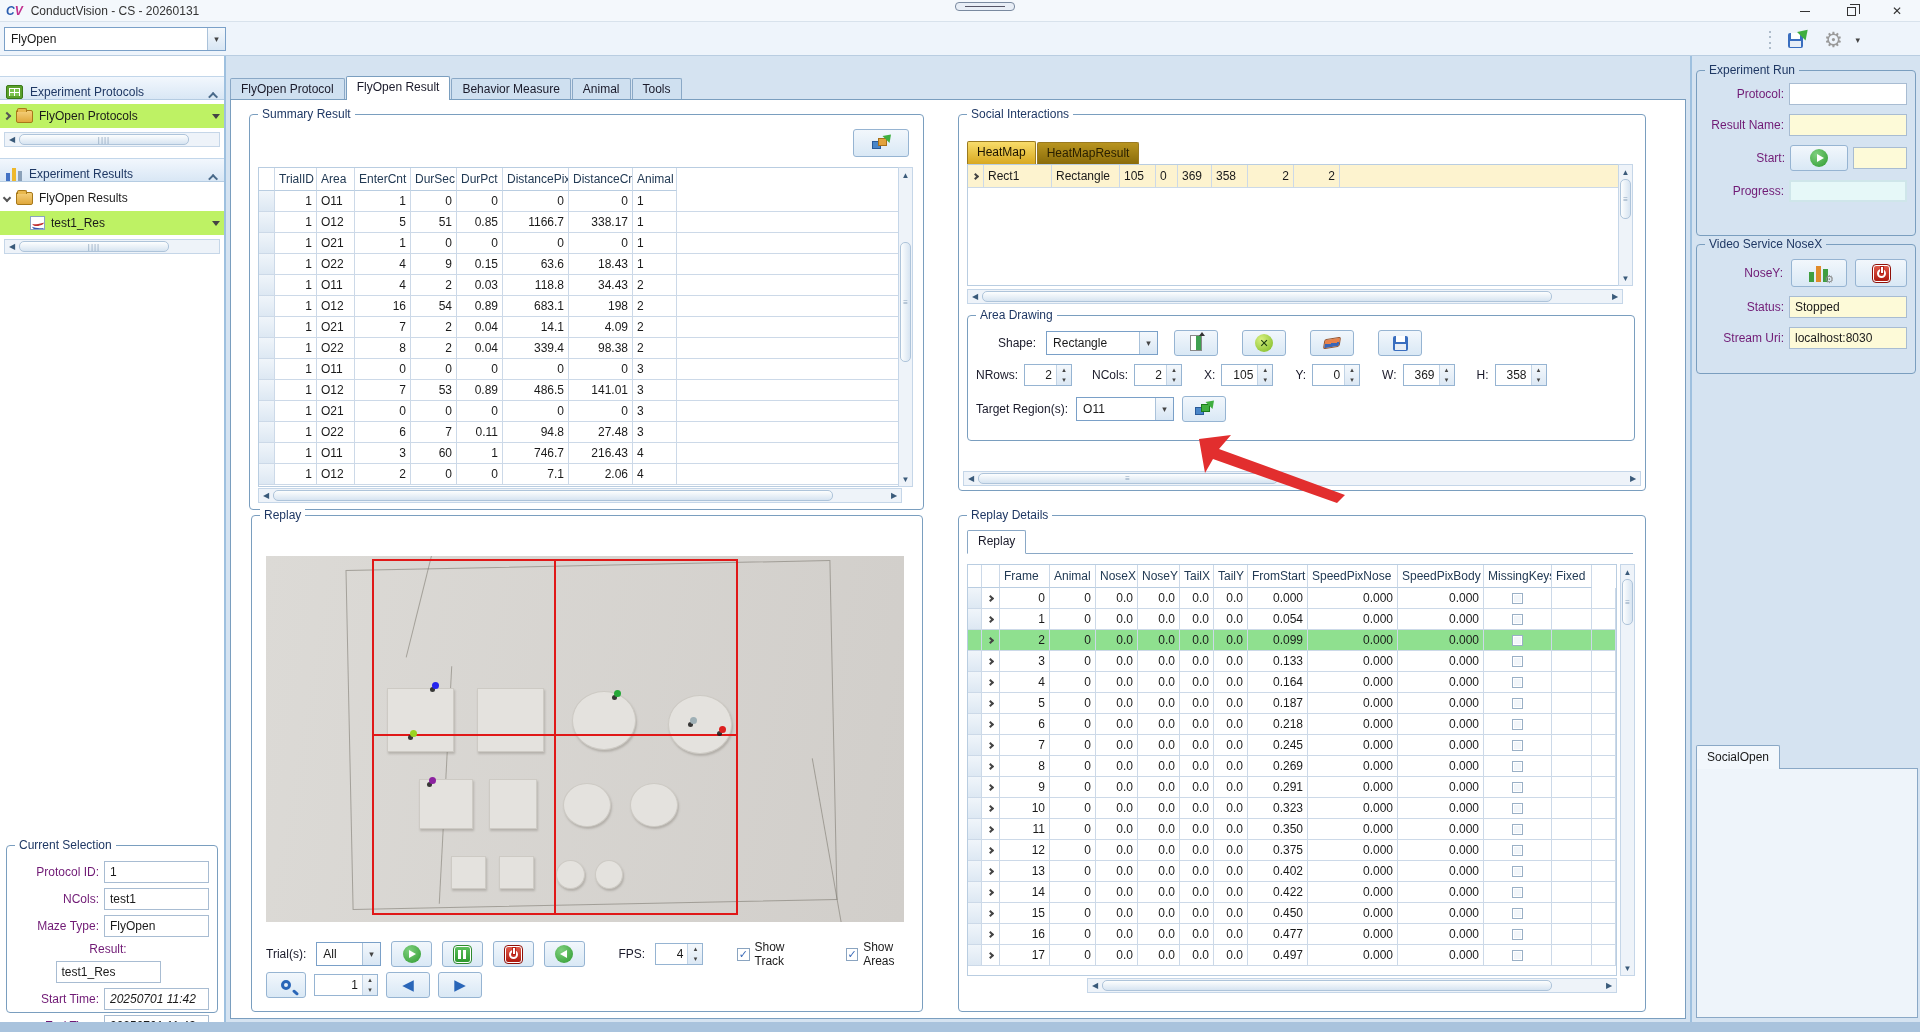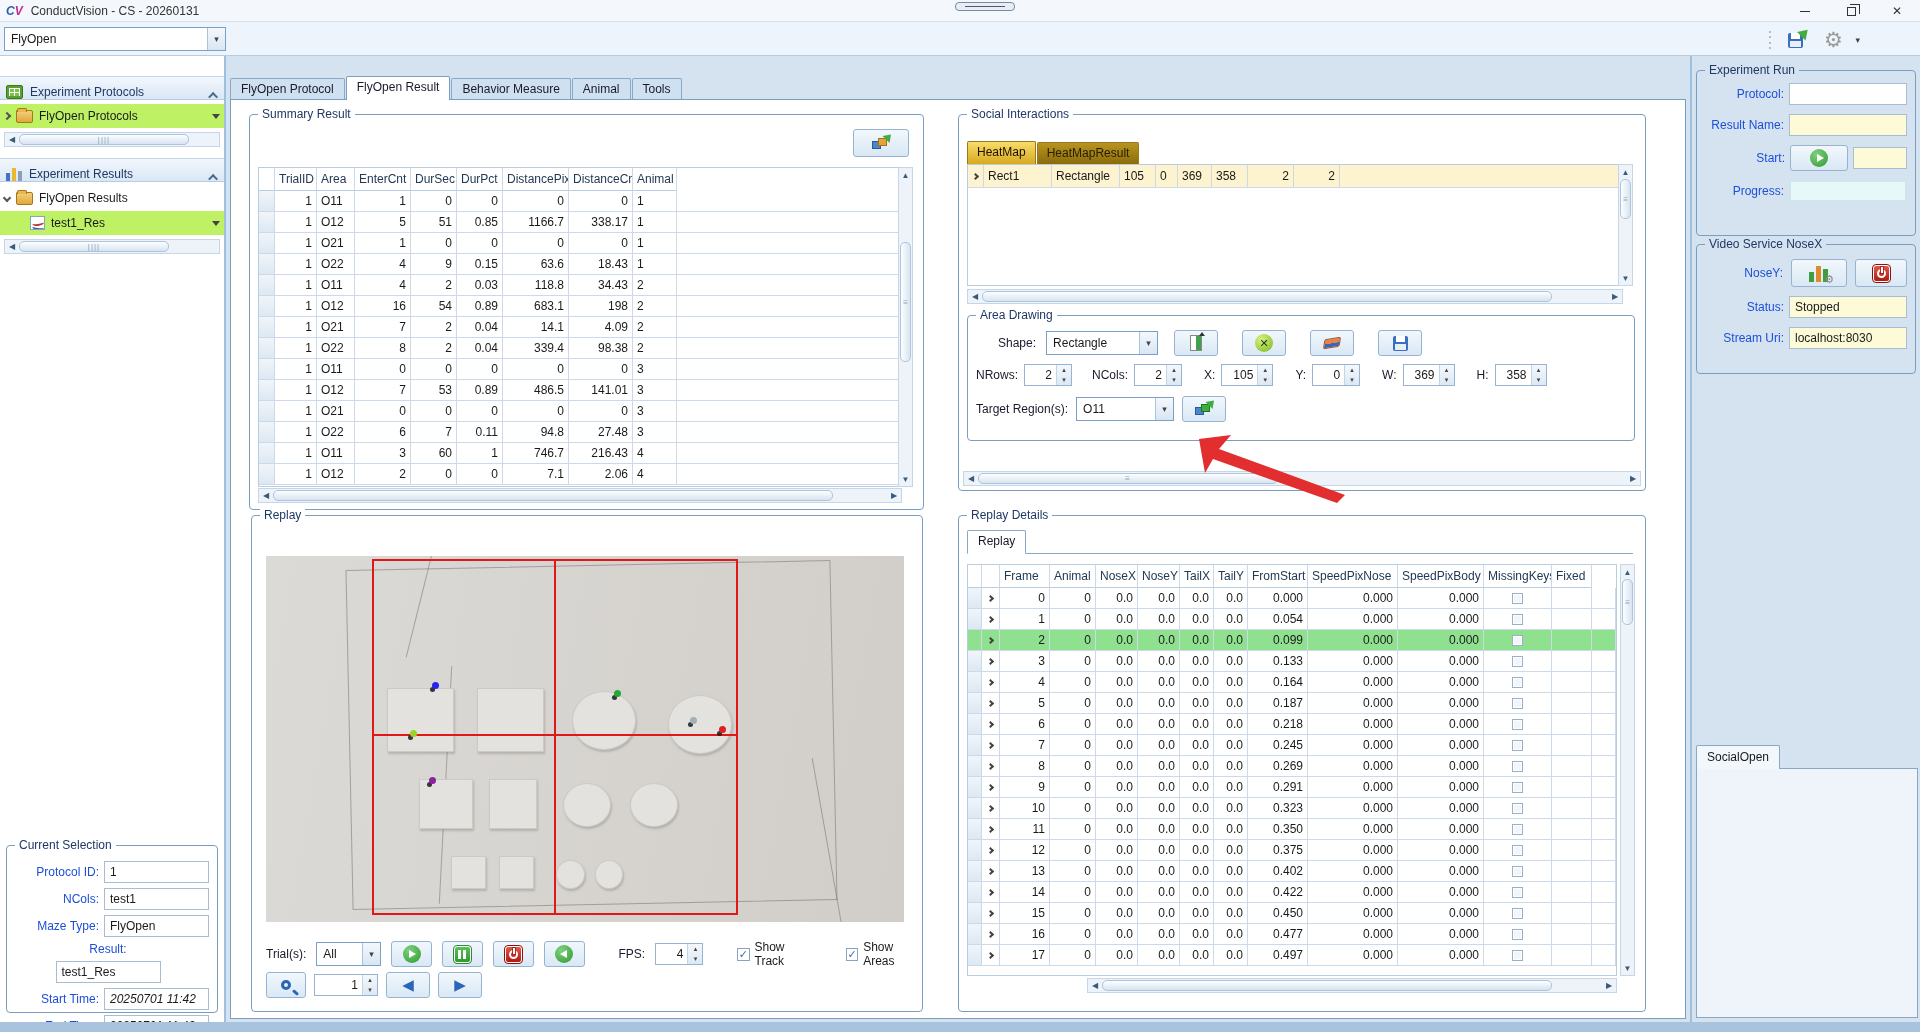--- a/index.html
+++ b/index.html
@@ -159,21 +159,21 @@
   .icon-floppy::before { content:""; position:absolute; left:3px; top:0; width:9px; height:6px; background:#fff; }
   .icon-floppy::after { content:""; position:absolute; left:2px; bottom:1px; width:11px; height:6px; background:#e8eef6; }
   .icon-floppy.witharrow { box-shadow:none; }
   .floppy-arrow { position:absolute; right:-6px; top:-6px; width:0; height:0; border-left:9px solid #3fae3f; border-top:6px solid transparent; border-bottom:6px solid transparent; transform:rotate(-45deg); }
 
   
   .red-arrow { position:absolute; left:238px; top:318px; width:150px; height:70px; z-index:9; }
 
   
   .fieldrow { display:flex; align-items:center; justify-content:flex-end; gap:5px; margin:9px 8px 0 0; }
-  .fieldrow .flabel { color:#1d4ed8; white-space:nowrap; }
+  .fieldrow .flabel { color:#701a75; white-space:nowrap; }
   .finput { width:118px; height:22px; border:1px solid #a8bcd2; background:#fff; padding:3px 5px; }
   .f-yellow { background:#fdfad8; }
   .f-cyan { background:#e6f8f8; border:2px solid #cfe6ea; }
   .icon-streambars { position:relative; width:20px; height:18px; display:flex; align-items:flex-end; gap:2px; }
   .icon-streambars i { display:block; width:5px; }
   .icon-streambars i:nth-child(1){ height:10px; background:#3f9e3f; }
   .icon-streambars i:nth-child(2){ height:16px; background:#e08a2a; }
   .icon-streambars i:nth-child(3){ height:13px; background:#3f9e3f; }
   .icon-streambars .mini-gear { position:absolute; right:-5px; bottom:-4px; font-size:11px; color:#8a8a8a; }
 

